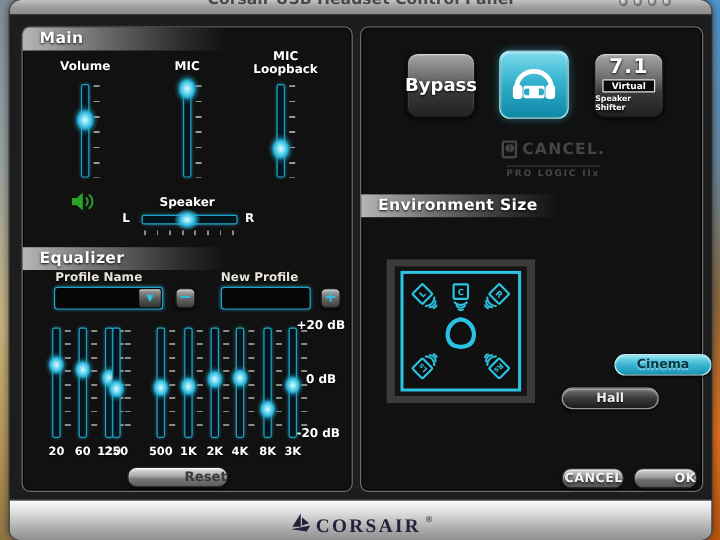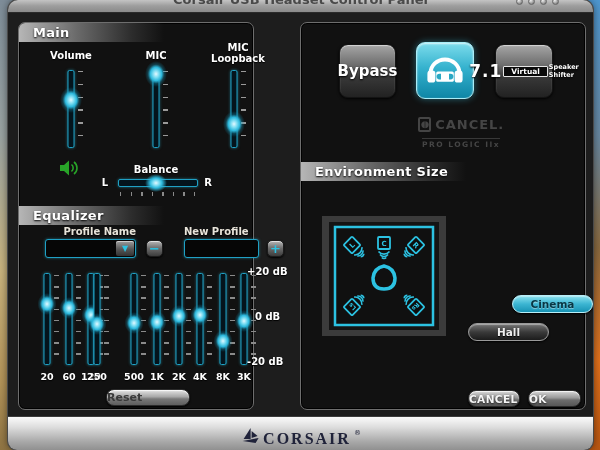--- a/index.html
+++ b/index.html
@@ -27,21 +27,21 @@
   .tb-circles { position:absolute; right:34px; top:11px; display:flex; gap:5px; }
   .tbc { width:7px; height:7px; border-radius:50%; border:1px solid #666;
          background:radial-gradient(circle at 35% 30%, #f0f0f0, #9a9a9a 60%, #606060); }
 
   .body-dark { position:absolute; left:0; right:0; top:13px; bottom:34px; background:#1d1d1d; }
 
   .panel {
     position:absolute; background:#111; border:1px solid #6e6e6e; border-radius:7px;
     box-shadow:inset 0 0 0 1px #000;
   }
-  .panel-left  { left:10px;  top:22px; width:236px; height:388px; }
+  .panel-left  { left:10px;  top:22px; width:276px; height:388px; }
   .panel-right { left:292px; top:22px; width:286px; height:388px; }
 
   .hdr {
     position:absolute; left:0; height:19px; width:62%; line-height:19px;
     padding-left:14px; font-size:13px; font-weight:bold; color:#fff;
     text-shadow:0 1px 2px #000; letter-spacing:.3px;
     background:linear-gradient(90deg,#b6b6b6 0%,#6a6a6a 40%,#2c2c2c 78%,rgba(28,28,28,0) 100%);
     border-radius:6px 0 0 0;
   }
 
@@ -92,21 +92,21 @@
     box-shadow:inset 0 1px 0 rgba(255,255,255,.6), 0 1px 2px #000;
   }
   .eqband { position:absolute; width:28px; top:248px; height:112px; }
   .eqband .tz { top:2px; height:92px; }
   .eqband .vtrack { width:7px; }
   .eqband .ticks-v { top:2px; height:88px; }
   .freq { position:absolute; top:100px; width:100%; text-align:center; color:#fff; font-weight:bold; font-size:9.5px; text-shadow:0 1px 1px #000; }
   .scale { position:absolute; left:228px; width:46px; color:#fff; font-weight:bold; font-size:10px; text-shadow:0 1px 1px #000; }
 
   .btn-gray {
-    position:absolute; border-radius:8px; border:1px solid #2a2a2a; text-align:left;
+    position:absolute; border-radius:8px; border:1px solid #2a2a2a; text-align:right;
     background:linear-gradient(180deg,#e4e4e4 0%,#a8a8a8 45%,#787878 60%,#5e5e5e 100%);
     box-shadow:inset 0 1px 1px rgba(255,255,255,.8), 0 1px 2px #000;
     font-weight:bold;
   }
   .btn-reset { left:87px; top:366px; width:84px; height:17px; line-height:16px; font-size:11px; color:#3a3a3a; }
   .btn-cancel { left:167px; top:367px; width:52px; height:17px; line-height:16px; font-size:10.5px; color:#f4f4f4; text-shadow:0 1px 2px #222; letter-spacing:.4px;
     background:linear-gradient(180deg,#d6d6d6 0%,#9a9a9a 45%,#6d6d6d 60%,#575757 100%); }
   .btn-ok { left:227px; top:367px; width:53px; height:17px; line-height:16px; font-size:10.5px; color:#f4f4f4; text-shadow:0 1px 2px #222; letter-spacing:.4px;
     background:linear-gradient(180deg,#d6d6d6 0%,#9a9a9a 45%,#6d6d6d 60%,#575757 100%); }
 
@@ -116,21 +116,21 @@
     background:linear-gradient(180deg,#a6a6a6 0%,#6e6e6e 38%,#383838 62%,#222 100%);
     box-shadow:inset 0 1px 1px rgba(255,255,255,.55), 0 1px 3px #000;
     color:#fff; font-weight:bold; display:flex; align-items:center; justify-content:center;
     text-shadow:0 1px 2px #000;
   }
   .btn-bypass { left:38px; top:21px; width:57px; height:54px; font-size:15px; }
   .btn-hp { left:115px; top:19px; width:58px; height:57px;
     background:linear-gradient(180deg,#7cdcec 0%,#35b2ce 45%,#0e86a6 100%);
     border:1px solid #a8ecf6;
     box-shadow:inset 0 1px 2px rgba(255,255,255,.75), 0 0 7px rgba(60,200,230,.45); }
-  .btn-71 { left:194px; top:21px; width:58px; height:54px; flex-direction:row; gap:1px; }
+  .btn-71 { left:194px; top:21px; width:58px; height:54px; flex-direction:column; gap:1px; }
   .btn-71 .big { font-size:17px; line-height:17px; letter-spacing:1px; }
   .btn-71 .mid { font-size:7.5px; line-height:9px; border:1px solid #e6e6e6; background:#0b0b0b; padding:0 7px; border-radius:1px; }
   .btn-71 .small { font-size:6.5px; line-height:8px; }
 
   .dolby-logo { position:absolute; left:104px; top:94px; width:112px; text-align:center; color:#454545; }
   .dl-row { display:flex; align-items:center; justify-content:center; gap:4px; }
   .dl-sym { border:2px solid #454545; border-radius:2px; font-size:9px; line-height:11px; padding:0 1px; letter-spacing:-1px; }
   .dl-name { font-size:13px; font-weight:bold; letter-spacing:1px; }
   .dl-sub { margin-top:2px; font-size:7.5px; font-weight:bold; letter-spacing:1.5px; border-top:1px solid #383838; display:inline-block; padding-top:1px; }
 
@@ -213,31 +213,31 @@
     </div>
 
     <div class="mute">
       <svg width="22" height="18" viewBox="0 0 22 18">
         <polygon points="1,6 5,6 10,1.5 10,16.5 5,12 1,12" fill="#28a428"></polygon>
         <path d="M12.5 5.5 A 4.5 4.5 0 0 1 12.5 12.5" stroke="#28a428" stroke-width="1.6" fill="none"></path>
         <path d="M15 3 A 7.5 7.5 0 0 1 15 15" stroke="#28a428" stroke-width="1.6" fill="none"></path>
       </svg>
     </div>
 
-    <div class="lbl" style="left:97px; top:141px; width:80px;">Balance</div>
+    <div class="lbl" style="left:97px; top:141px; width:80px;">Speaker</div>
     <div class="lbl" style="left:80px; top:154px; width:12px;">L</div>
     <div class="lbl" style="left:183px; top:154px; width:12px;">R</div>
     <div class="htrack" style="left:99px; top:156px; width:80px;">
       <div class="hthumb" style="left: 47%;"></div>
     </div>
     <div class="ticks-h" style="left:101px; top:169px; width:78px;"></div>
 
     <div class="hdr" style="top:183px; border-radius:0;">Equalizer</div>
 
-    <div class="lbl" style="left:27px; top:203px; width:90px; text-align:right; color:#e8e4da;">Profile Name</div>
+    <div class="lbl" style="left:27px; top:203px; width:90px; text-align:left; color:#e8e4da;">Profile Name</div>
     <div class="lbl" style="left:165px; top:203px; width:90px; text-align:left; color:#e8e4da;">New Profile</div>
 
     <div class="field" style="left:26px; top:216px; width:91px; height:19px;">
       <span style="line-height:17px; padding-left:4px;"></span>
       <div class="dd-arrow">▼</div>
     </div>
     <div class="sq-btn" style="left:127px; top:217px;">−</div>
 
     <div class="field" style="left:165px; top:216px; width:75px; height:19px;">
       <input class="plain" type="text" value="" style="">

